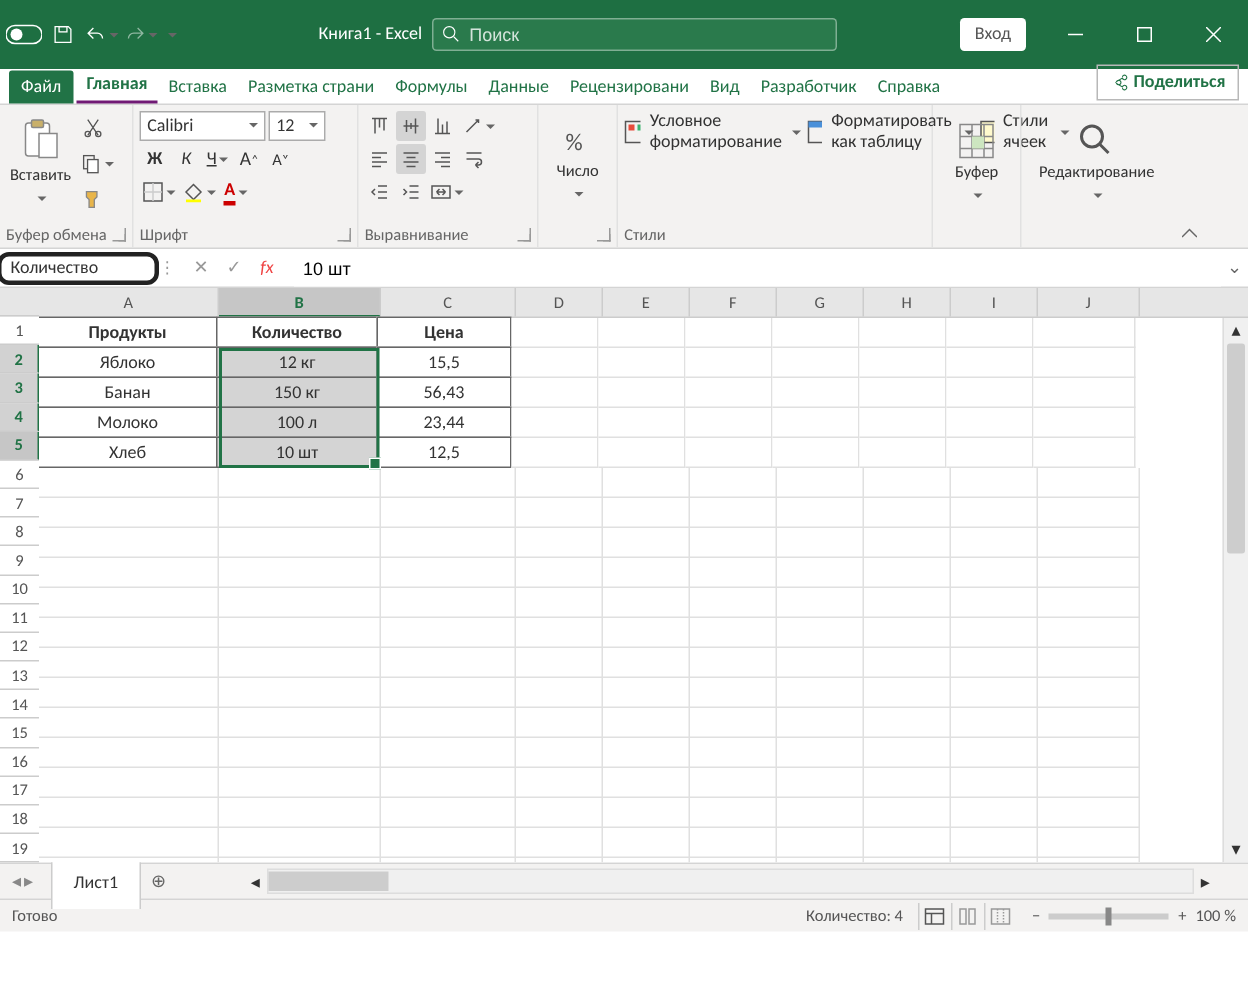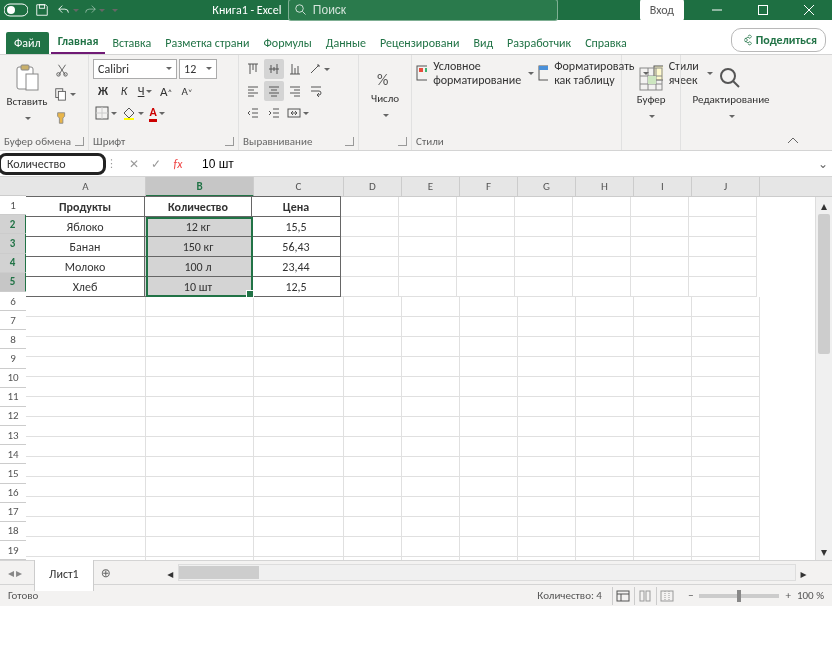--- a/index.html
+++ b/index.html
@@ -1,34 +1,34 @@
 <!DOCTYPE html>
 <html><head>
 <meta charset="utf-8">
 <style>
   * { margin:0; padding:0; box-sizing:border-box; }
   body { width:832px; height:657px; font-family:"Segoe UI",Calibri,sans-serif; font-size:12px; background:#fff; position:relative; overflow:hidden; color:#333; }
-  .titlebar { height:20px; background:#1e6f42; display:flex; align-items:center; color:#fff; }
+  .titlebar { height:46px; background:#1e6f42; display:flex; align-items:center; color:#fff; }
   .qat { display:flex; align-items:center; gap:2px; padding:0 4px; height:100%; }
   .qat .qb { width:24px; height:24px; display:flex; align-items:center; justify-content:center; border-radius:2px; }
   .tb-title { flex:1; text-align:center; font-size:12px; }
   .tb-search { display:flex; align-items:center; background:#2a7a4c; border:1px solid rgba(255,255,255,.4); border-radius:3px; height:22px; padding:0 6px; gap:6px; width:270px; }
   .tb-search input { background:transparent; border:none; outline:none; color:#fff; font-size:12px; width:200px; }
   .tb-search input::placeholder { color:rgba(255,255,255,.8); }
   .tb-spacer { flex:1; }
   .tb-login { height:22px; padding:0 10px; background:#fff; color:#555; border-radius:3px; display:flex; align-items:center; font-size:12px; margin-right:10px; }
   .wbtn { width:46px; height:30px; display:flex; align-items:center; justify-content:center; }
   svg { display:block; }
 
-  .tabs { height:35px; background:#fff; display:flex; align-items:flex-end; padding:0 6px; border-bottom:1px solid #d4d4d4; }
+  .tabs { height:24px; background:#fff; display:flex; align-items:flex-end; padding:0 6px; border-bottom:1px solid #d4d4d4; }
   .tab { padding:4px 7px; font-size:12px; color:#217346; white-space:nowrap; }
   .tab.file { background:#217346; color:#fff; border-radius:2px 2px 0 0; margin-right:2px; padding:4px 8px; }
   .tab.active { font-weight:600; border-bottom:2px solid #701a75; }
   .tab-spacer { flex:1; }
-  .share { color:#217346; font-weight:600; display:flex; align-items:center; gap:4px; padding:4px 8px; border:1px solid #b8b8b8; border-radius:10px; margin-bottom:2px; }
+  .share { color:#217346; font-weight:600; display:flex; align-items:center; gap:4px; padding:4px 8px; border:1px solid #b8b8b8; border-radius:0; margin-bottom:2px; }
 
   .ribbon { height:96px; background:#f3f2f1; display:flex; border-bottom:1px solid #d4d4d4; }
   .group { display:flex; flex-direction:column; border-right:1px solid #e1e1e1; padding:2px 4px 0; }
   .gctrl { flex:1; display:flex; align-items:flex-start; gap:2px; padding-top:2px; }
   .glabel { font-size:11px; color:#666; text-align:center; padding:2px 0; display:flex; justify-content:space-between; align-items:center; gap:4px; }
   .dlg { width:9px; height:9px; border:1px solid #999; border-left:none; border-top:none; position:relative; }
   .dlg::after { content:""; position:absolute; right:-1px; bottom:-1px; width:4px; height:4px; border-right:1px solid #999; border-bottom:1px solid #999; }
   .bigbtn { display:flex; flex-direction:column; align-items:center; justify-content:center; width:46px; height:70px; gap:2px; }
   .bigbtn .lbl { font-size:11px; text-align:center; line-height:1.1; }
   .mini { display:flex; flex-direction:column; gap:2px; }

